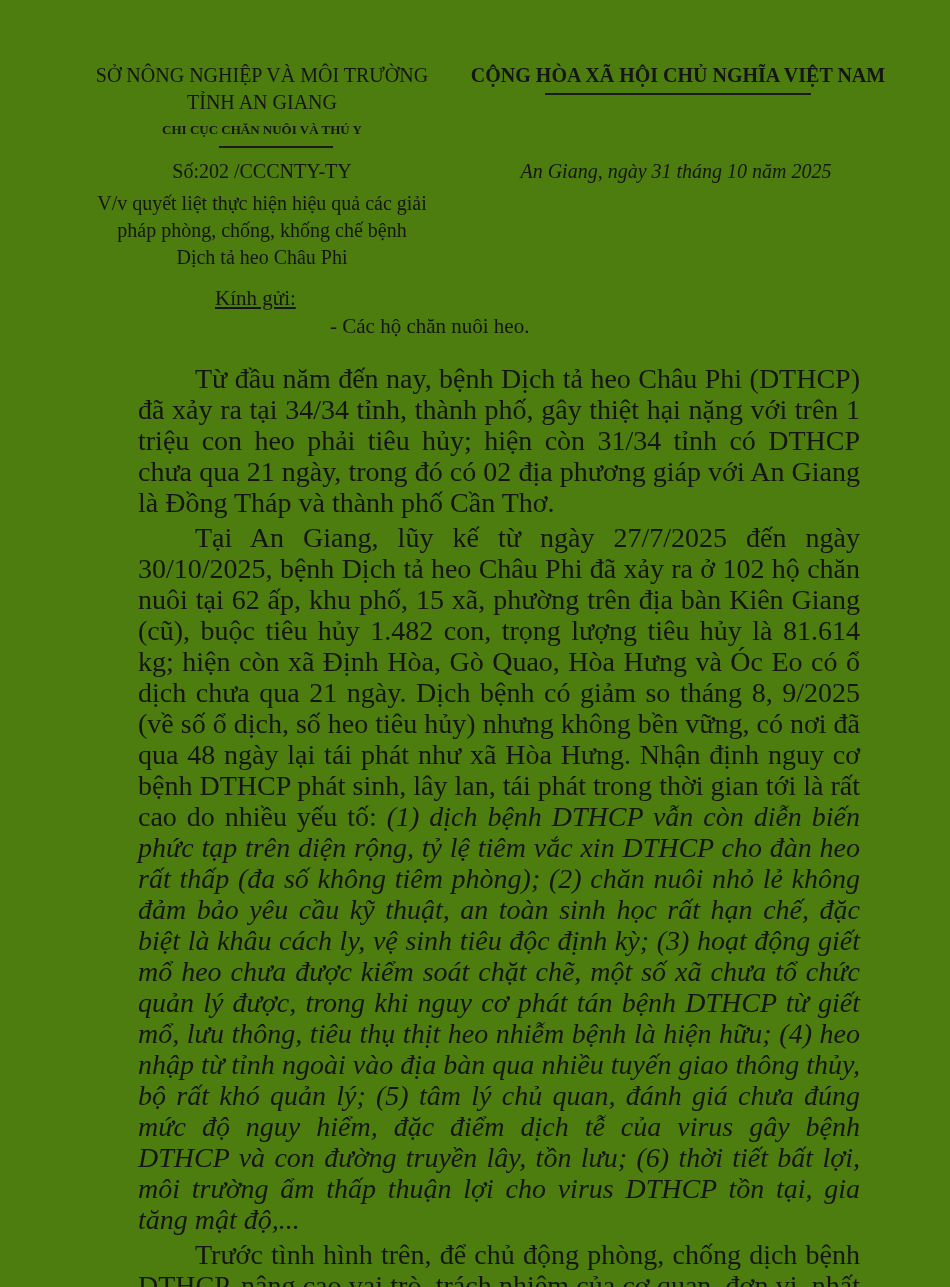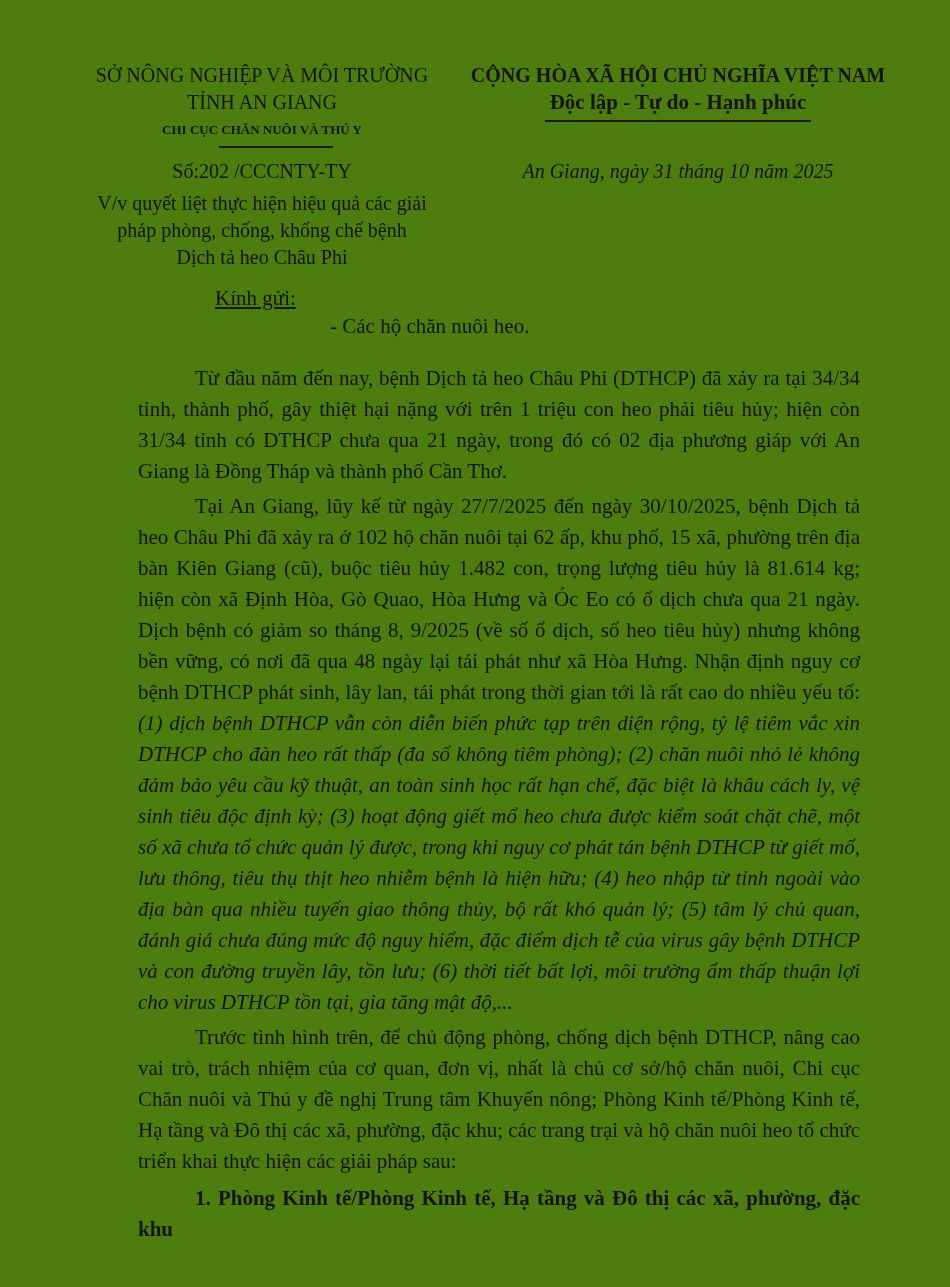--- a/index.html
+++ b/index.html
@@ -46,21 +46,21 @@
   .nat-title  { font-size: 20px; font-weight: bold; }
   .motto      { font-size: 21px; font-weight: bold; }
   .rule-right {
     width: 266px;
     border-bottom: 2px solid #1b1b1b;
     margin: 4px auto 0 auto;
   }
   
   .doc-row {
     display: flex;
-    justify-content: space-between;
+    justify-content: flex-start;
     padding-left: 62px;
     padding-right: 58px;
     margin-top: 10px;
     line-height: 26px;
   }
   .doc-number-cell { width: 400px; text-align: center; font-size: 20px; }
   .place-date-cell { width: 428px; text-align: center; font-size: 20px; font-style: italic; }
   
   .subject {
     width: 400px;
@@ -84,21 +84,21 @@
     line-height: 28.5px;
   }
   
   .body-text {
     width: 722px;
     margin-left: 138px;
     margin-top: 22px;
   }
   .body-text p {
     margin: 4px 0 0 0;
-    font-size: 21px;
+    font-size: 28px;
     line-height: 31px;
     text-align: justify;
     text-indent: 57px;
   }
   .body-text p:first-child { margin-top: 0; }
   .italic { font-style: italic; }
   .section-heading {
     font-weight: bold;
     margin-top: 6px !important;
   }
@@ -110,21 +110,20 @@
 
   <div class="header">
     <div class="header-left">
       <div class="org-line">SỞ NÔNG NGHIỆP VÀ MÔI TRƯỜNG</div>
       <div class="org-line">TỈNH AN GIANG</div>
       <div class="dept-line">CHI CỤC CHĂN NUÔI VÀ THÚ Y</div>
       <div class="rule-left"></div>
     </div>
     <div class="header-right">
       <div class="nat-title">CỘNG HÒA XÃ HỘI CHỦ NGHĨA VIỆT NAM</div>
-      <div class="motto">Độc lập - Tự do - Hạnh phúc</div>
       <div class="rule-right"></div>
     </div>
   </div>
 
   <div class="doc-row">
     <div class="doc-number-cell">Số:202 /CCCNTY-TY</div>
     <div class="place-date-cell">An Giang, ngày 31 tháng 10 năm 2025</div>
   </div>
 
   <div class="subject">

